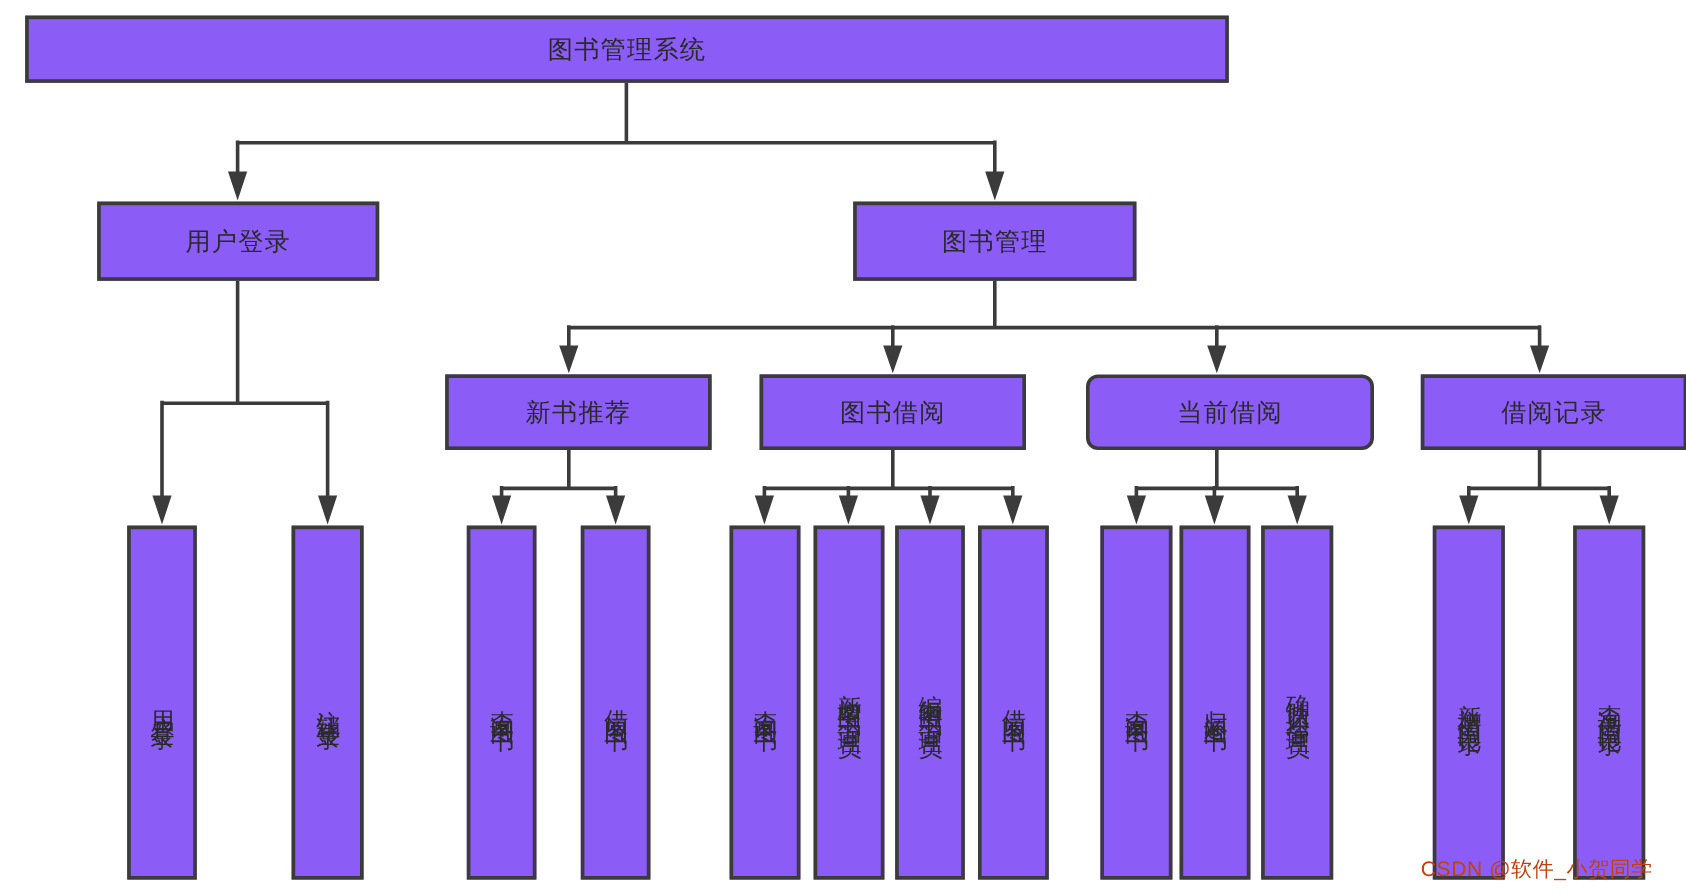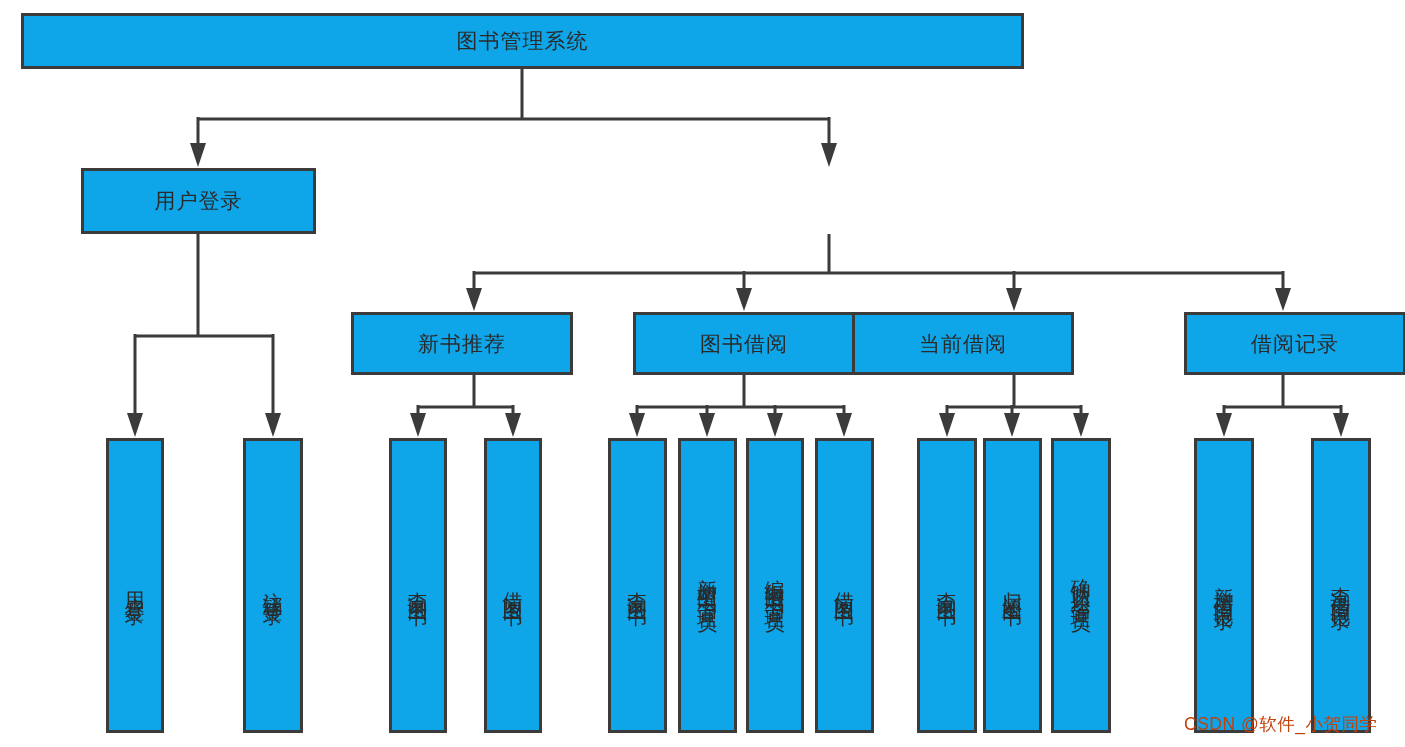--- a/index.html
+++ b/index.html
@@ -18,21 +18,21 @@
   #connector-svg {
     position: absolute;
     left: 0; top: 0;
     width: 1405px;
     height: 747px;
     z-index: 1;
   }
   .box {
     position: absolute;
     box-sizing: border-box;
-    background: #0ea5e9;
+    background: #8b5cf6;
     border: 3px solid #3b3b3b;
     display: flex;
     align-items: center;
     justify-content: center;
     color: #2a2a2a;
     z-index: 2;
   }
   .hbox { font-size: 21px; letter-spacing: 1px; }
   .leaf { font-size: 20px; }
   .vtext {
@@ -50,23 +50,23 @@
     color: #c2410c;
     letter-spacing: 0.5px;
     z-index: 3;
     white-space: nowrap;
   }
 
   
   #node-root            { left: 21px;   top: 13px;  width: 1003px; height: 56px; }
   #node-user-login      { left: 81px;   top: 168px; width: 235px;  height: 66px; }
   #node-book-management { left: 711px;  top: 168px; width: 236px;  height: 66px; }
-  #node-new-book        { left: 351px;  top: 312px; width: 222px;  height: 63px; }
+  #node-new-book        { left: 371px;  top: 312px; width: 222px;  height: 63px; }
   #node-book-borrow     { left: 633px;  top: 312px; width: 222px;  height: 63px; }
-  #node-current-borrow  { left: 852px;  top: 312px; width: 222px;  height: 63px; }
+  #node-current-borrow  { left: 905px;  top: 312px; width: 240px;  height: 63px; border-radius: 10px; }
   #node-borrow-record   { left: 1184px; top: 312px; width: 222px;  height: 63px; }
 
   #leaf-user-login      { left: 106px;  top: 438px; width: 58px; height: 295px; }
   #leaf-logout          { left: 243px;  top: 438px; width: 60px; height: 295px; }
   #leaf-query-books-1   { left: 389px;  top: 438px; width: 58px; height: 295px; }
   #leaf-borrow-books-1  { left: 484px;  top: 438px; width: 58px; height: 295px; }
   #leaf-query-books-2   { left: 608px;  top: 438px; width: 59px; height: 295px; }
   #leaf-add-books       { left: 678px;  top: 438px; width: 59px; height: 295px; }
   #leaf-edit-books      { left: 746px;  top: 438px; width: 58px; height: 295px; }
   #leaf-borrow-books-2  { left: 815px;  top: 438px; width: 59px; height: 295px; }
@@ -121,20 +121,23 @@
     </g>
   </svg>
 
   <div class="box hbox" id="node-root">
     <span>图书管理系统</span>
   </div>
 
   <div class="box hbox" id="node-user-login">
     <span>用户登录</span>
   </div>
+  <div class="box hbox" id="node-book-management">
+    <span>图书管理</span>
+  </div>
 
   <div class="box hbox" id="node-new-book">
     <span>新书推荐</span>
   </div>
   <div class="box hbox" id="node-book-borrow">
     <span>图书借阅</span>
   </div>
   <div class="box hbox" id="node-current-borrow">
     <span>当前借阅</span>
   </div>

